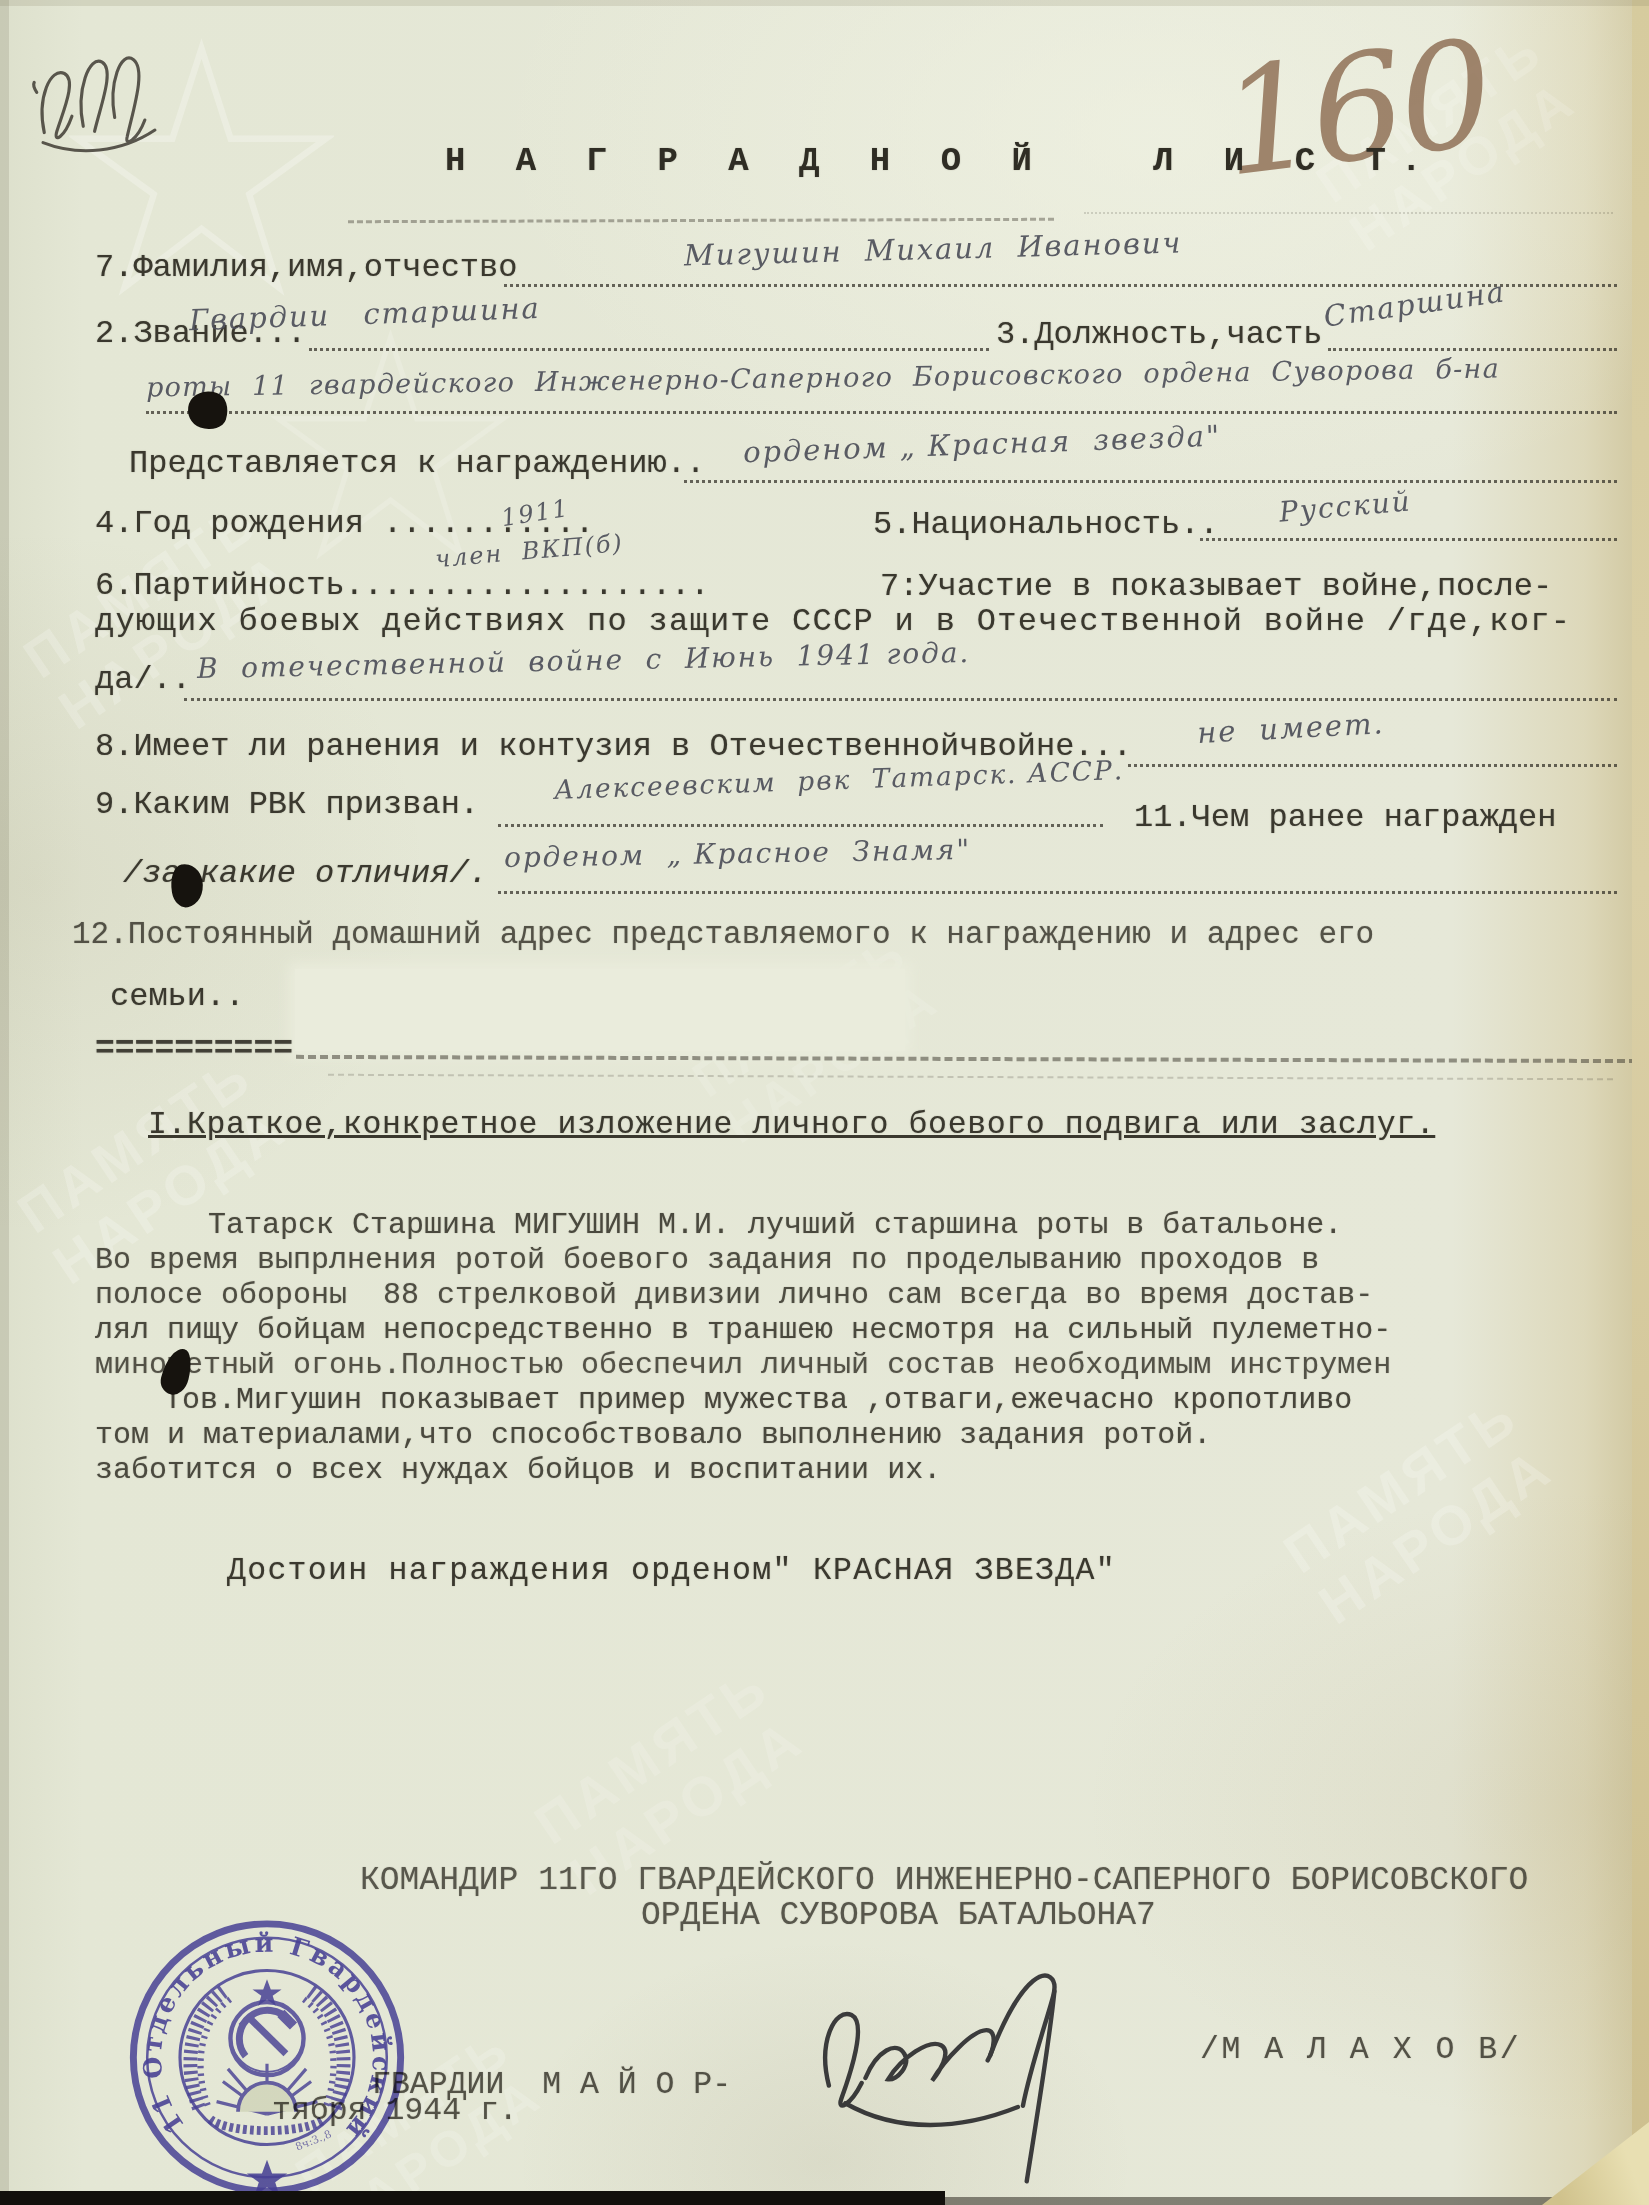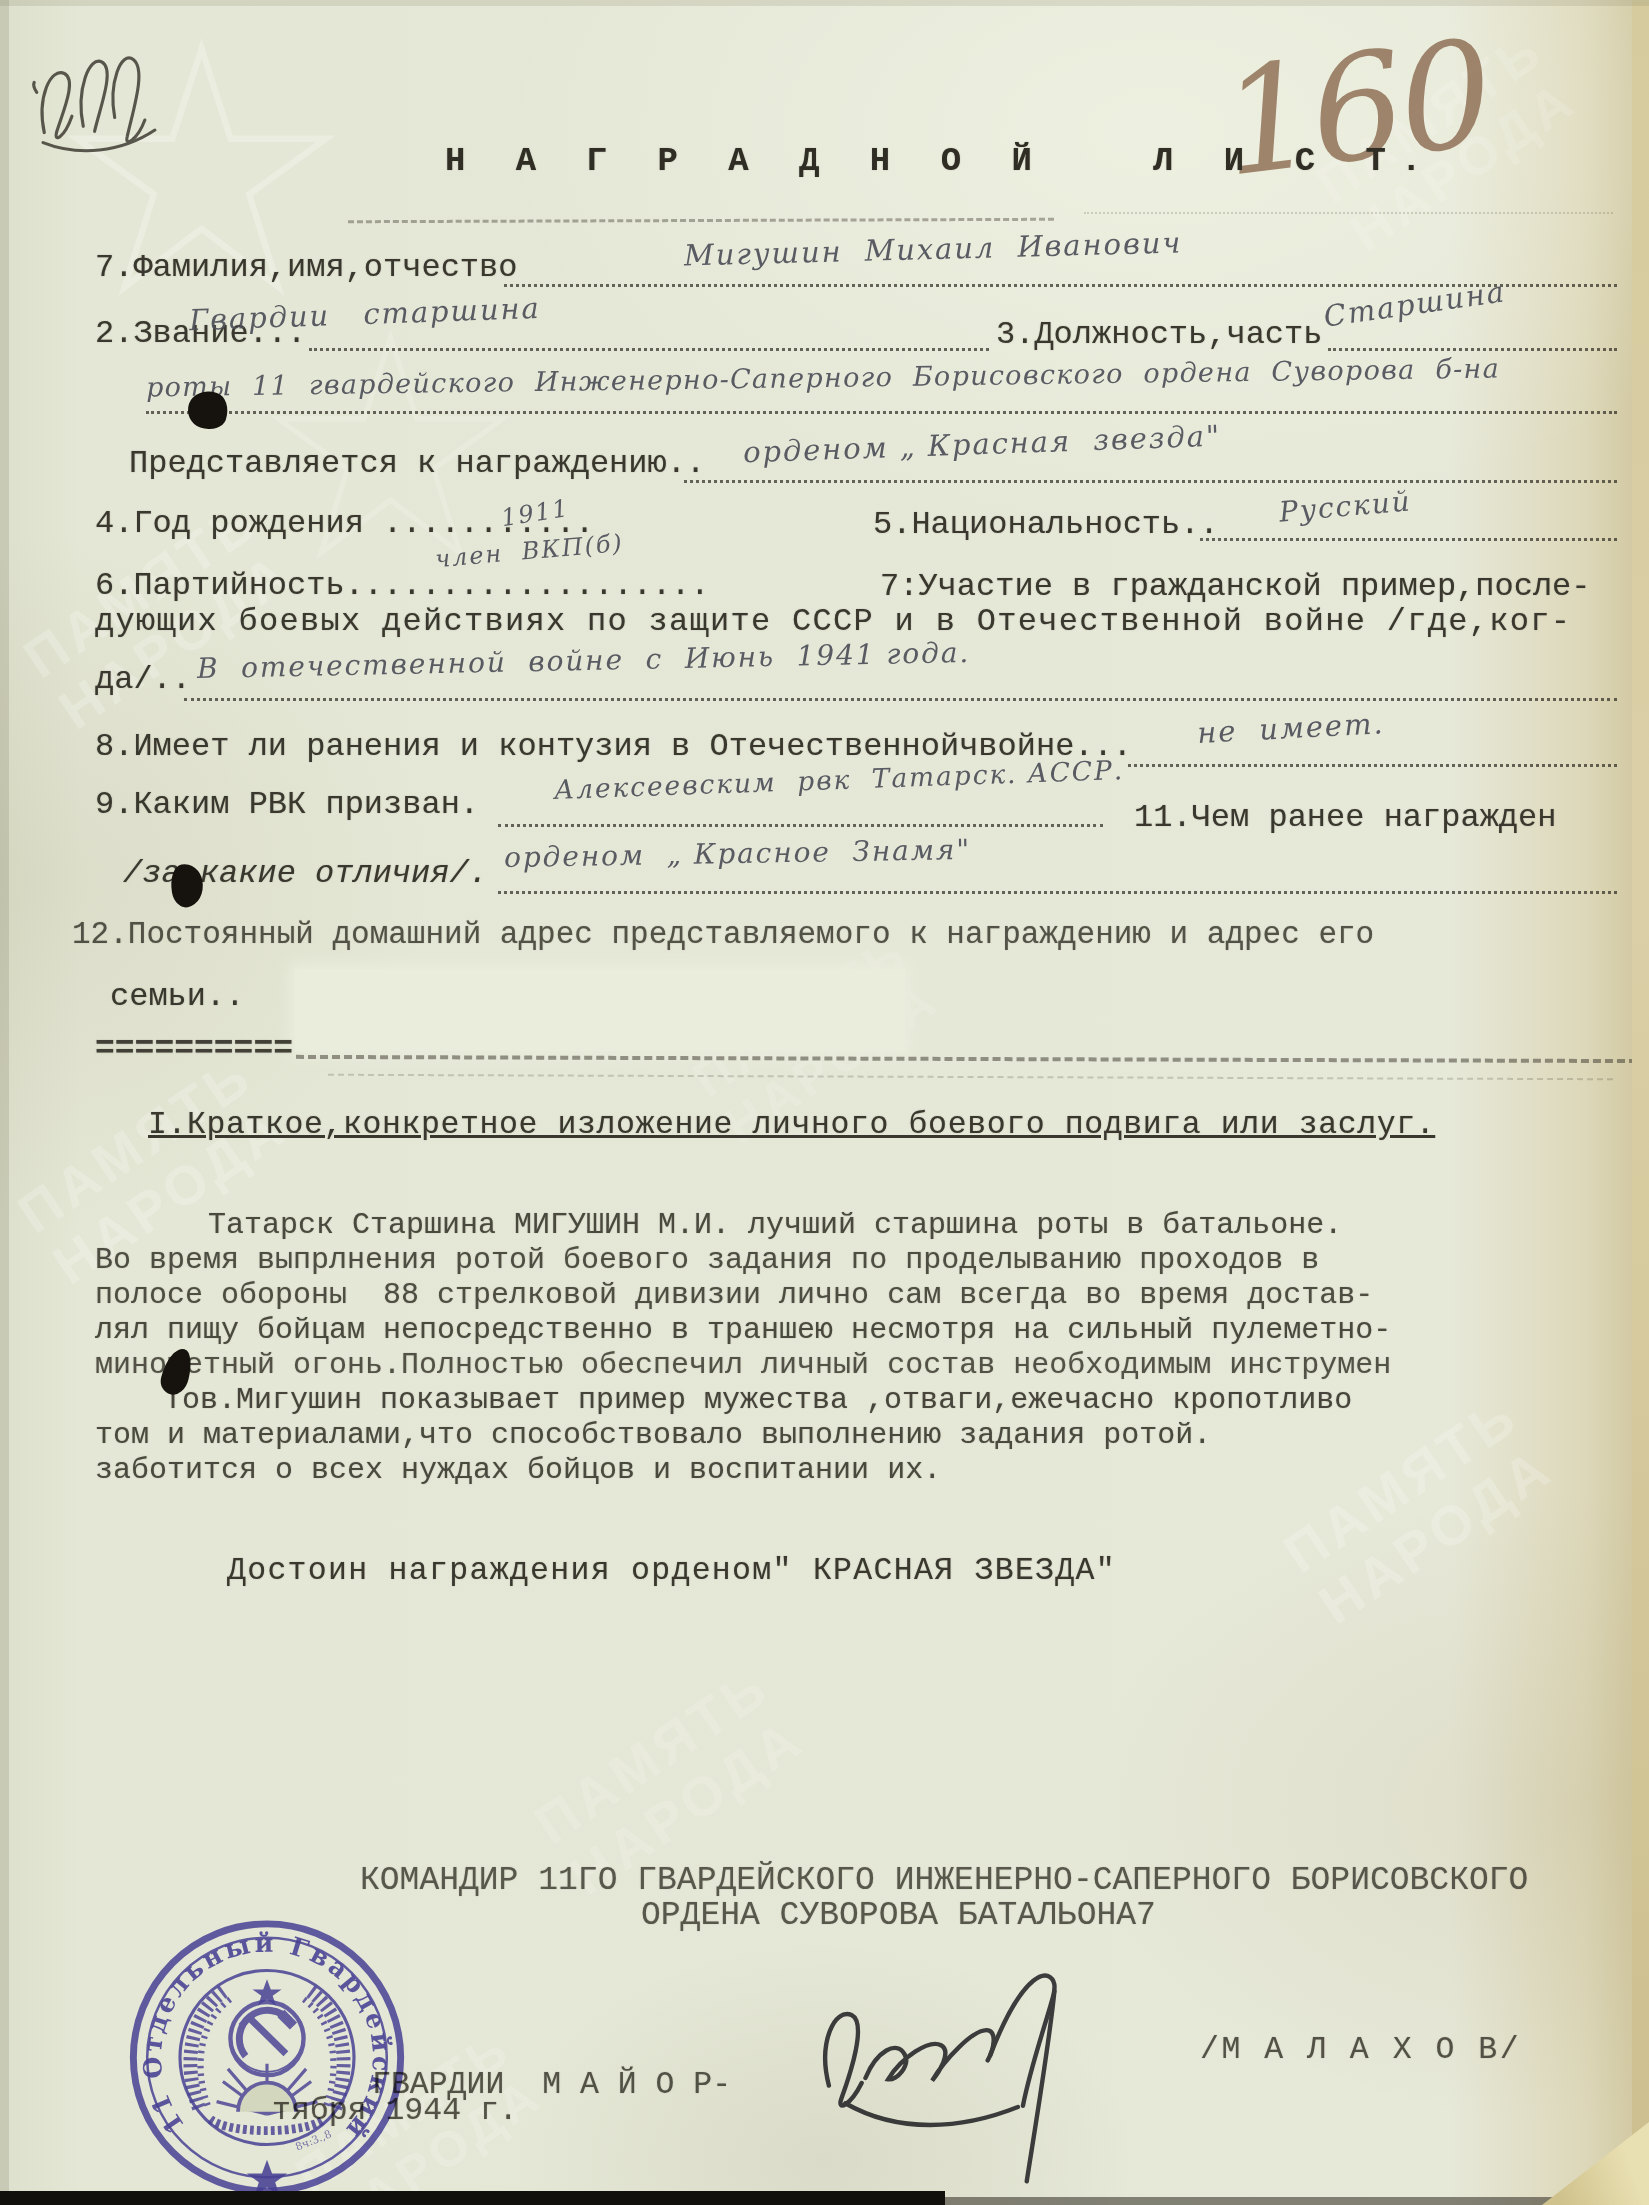--- a/index.html
+++ b/index.html
@@ -102,21 +102,21 @@
   <div class="hw" style="left:743px;top:427px;font-size:29px;transform:rotate(-2deg);">орденом „ Красная  звезда"</div>
 
   <div class="t" style="left:95px;top:507px;font-size:32px;">4.Год рождения ...........</div>
   <div class="hw" style="left:501px;top:499px;font-size:24px;transform:rotate(-9deg);">1911</div>
   <div class="t" style="left:873px;top:508px;font-size:32px;">5.Национальность..</div>
   <div class="dots" style="left:1200px;top:508px;width:417px;height:30px;"></div>
   <div class="hw" style="left:1279px;top:490px;font-size:28px;transform:rotate(-5deg);">Русский</div>
 
   <div class="t" style="left:95px;top:569px;font-size:32px;">6.Партийность...................</div>
   <div class="hw" style="left:435px;top:537px;font-size:24px;transform:rotate(-5deg);">член  ВКП(б)</div>
-  <div class="t" style="left:880px;top:570px;font-size:32px;">7:Участие в гражданской пример,после-</div>
+  <div class="t" style="left:880px;top:570px;font-size:32px;">7:Участие в показывает войне,после-</div>
   <div class="t" style="left:95px;top:605px;font-size:32px;letter-spacing:1.3px;">дующих боевых действиях по защите СССР и в Отечественной войне /где,ког-</div>
   <div class="t" style="left:95px;top:663px;font-size:32px;">да/..</div>
   <div class="dots" style="left:184px;top:663px;width:1433px;height:35px;"></div>
   <div class="hw" style="left:197px;top:644px;font-size:28px;transform:rotate(-1.2deg);">В  отечественной  войне  с  Июнь  1941 года.</div>
 
   <div class="t" style="left:95px;top:730px;font-size:32px;">8.Имеет ли ранения и контузия в Отечественнойчвойне...</div>
   <div class="dots" style="left:1128px;top:730px;width:489px;height:34px;"></div>
   <div class="hw" style="left:1197px;top:711px;font-size:29px;transform:rotate(-3deg);">не  имеет.</div>
 
   <div class="t" style="left:95px;top:788px;font-size:32px;">9.Каким РВК призван.</div>

